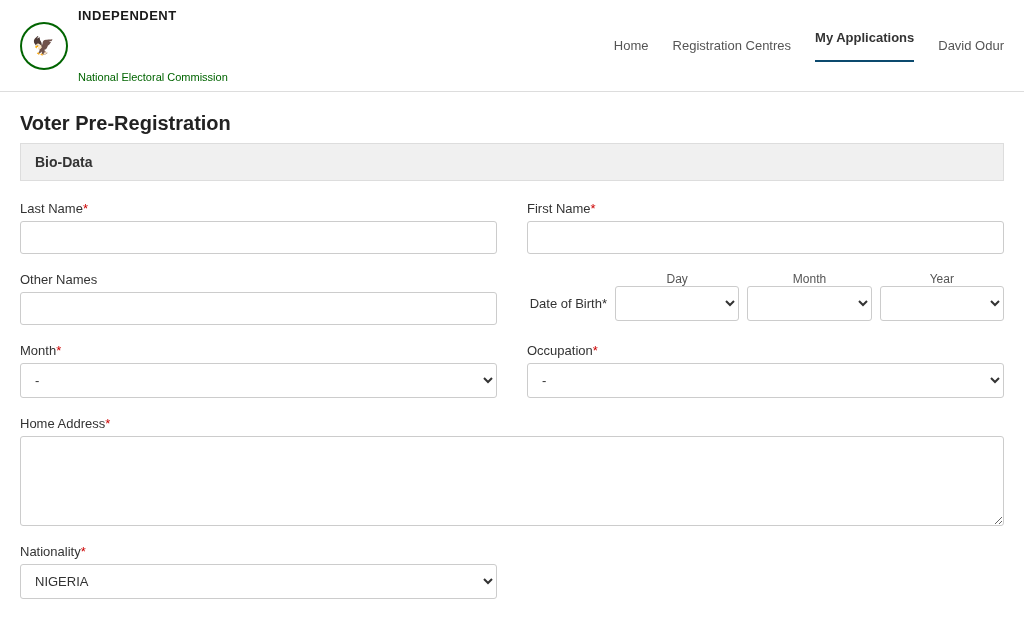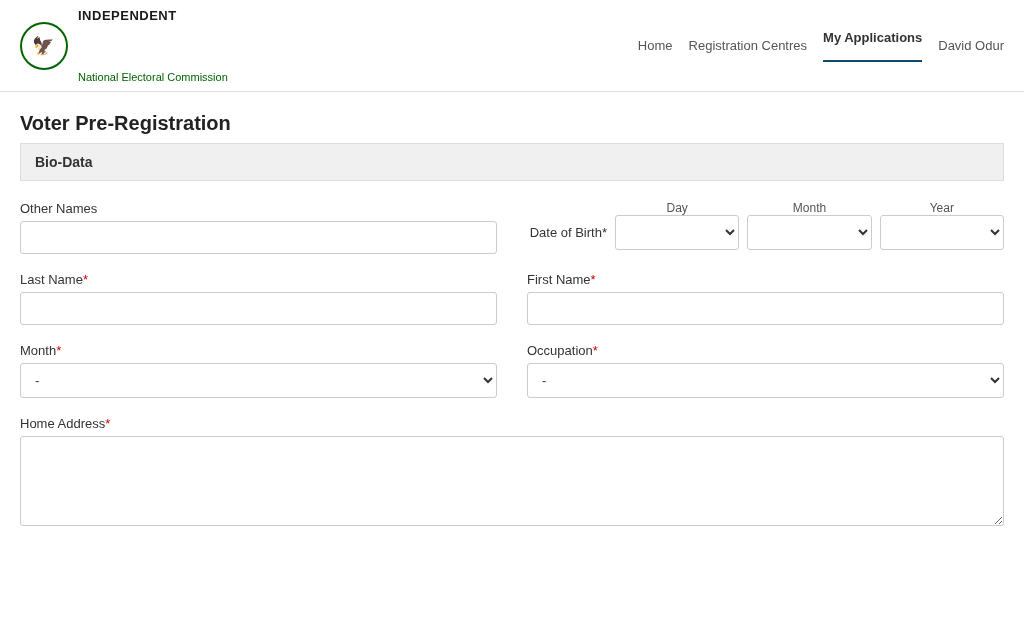--- a/index.html
+++ b/index.html
@@ -55,21 +55,21 @@
       letter-spacing: 0.5px;
     }
     .header-subtitle {
       font-size: 11px;
       color: #006400;
       margin-top: 48px;
     }
     .header-nav {
       display: flex;
       align-items: center;
-      gap: 16px;
+      gap: 24px;
     }
     .nav-item {
       font-size: 13px;
       color: #555;
       cursor: pointer;
       text-decoration: none;
     }
     .nav-item.active {
       color: #333;
       font-weight: bold;
@@ -233,20 +233,39 @@
 
 <div class="page-content">
 
   <h1 class="page-title">Voter Pre-Registration</h1>
 
   <div class="section-header">
     <span>Bio-Data</span>
   </div>
 
   <form>
+
+    <div class="form-row">
+      <div class="form-col">
+        <div class="form-group">
+          <label class="form-label">
+            <span>Last Name</span><span class="required">*</span>
+          </label>
+          <input type="text" class="form-input" style="">
+        </div>
+      </div>
+      <div class="form-col">
+        <div class="form-group">
+          <label class="form-label">
+            <span>First Name</span><span class="required">*</span>
+          </label>
+          <input type="text" class="form-input" style="">
+        </div>
+      </div>
+    </div>
 
     <div class="form-row">
       <div class="form-col">
         <div class="form-group">
           <label class="form-label">Other Names</label>
           <input type="text" class="form-input" style="">
         </div>
       </div>
       <div class="form-col">
         <div class="dob-outer">
@@ -277,39 +296,20 @@
             </div>
           </div>
         </div>
       </div>
     </div>
 
     <div class="form-row">
       <div class="form-col">
         <div class="form-group">
           <label class="form-label">
-            <span>Last Name</span><span class="required">*</span>
-          </label>
-          <input type="text" class="form-input" style="">
-        </div>
-      </div>
-      <div class="form-col">
-        <div class="form-group">
-          <label class="form-label">
-            <span>First Name</span><span class="required">*</span>
-          </label>
-          <input type="text" class="form-input" style="">
-        </div>
-      </div>
-    </div>
-
-    <div class="form-row">
-      <div class="form-col">
-        <div class="form-group">
-          <label class="form-label">
             <span>Month</span><span class="required">*</span>
           </label>
           <select class="form-select">
             <option value="-">-</option>
           </select>
         </div>
       </div>
       <div class="form-col">
         <div class="form-group">
           <label class="form-label">
@@ -327,17 +327,27 @@
         <div class="form-group">
           <label class="form-label">
             <span>Home Address</span><span class="required">*</span>
           </label>
           <textarea class="form-textarea" style=""></textarea>
         </div>
       </div>
     </div>
 
     <div class="form-row">
+      <div class="form-col">
+        <div class="form-group">
+          <label class="form-label">
+            <span>Nationality</span><span class="required">*</span>
+          </label>
+          <select class="form-select">
+            <option value="NIGERIA" selected="">NIGERIA</option>
+          </select>
+        </div>
+      </div>
       <div class="form-col"></div>
     </div>
 
   </form>
 </div>
 
 </body></html>

